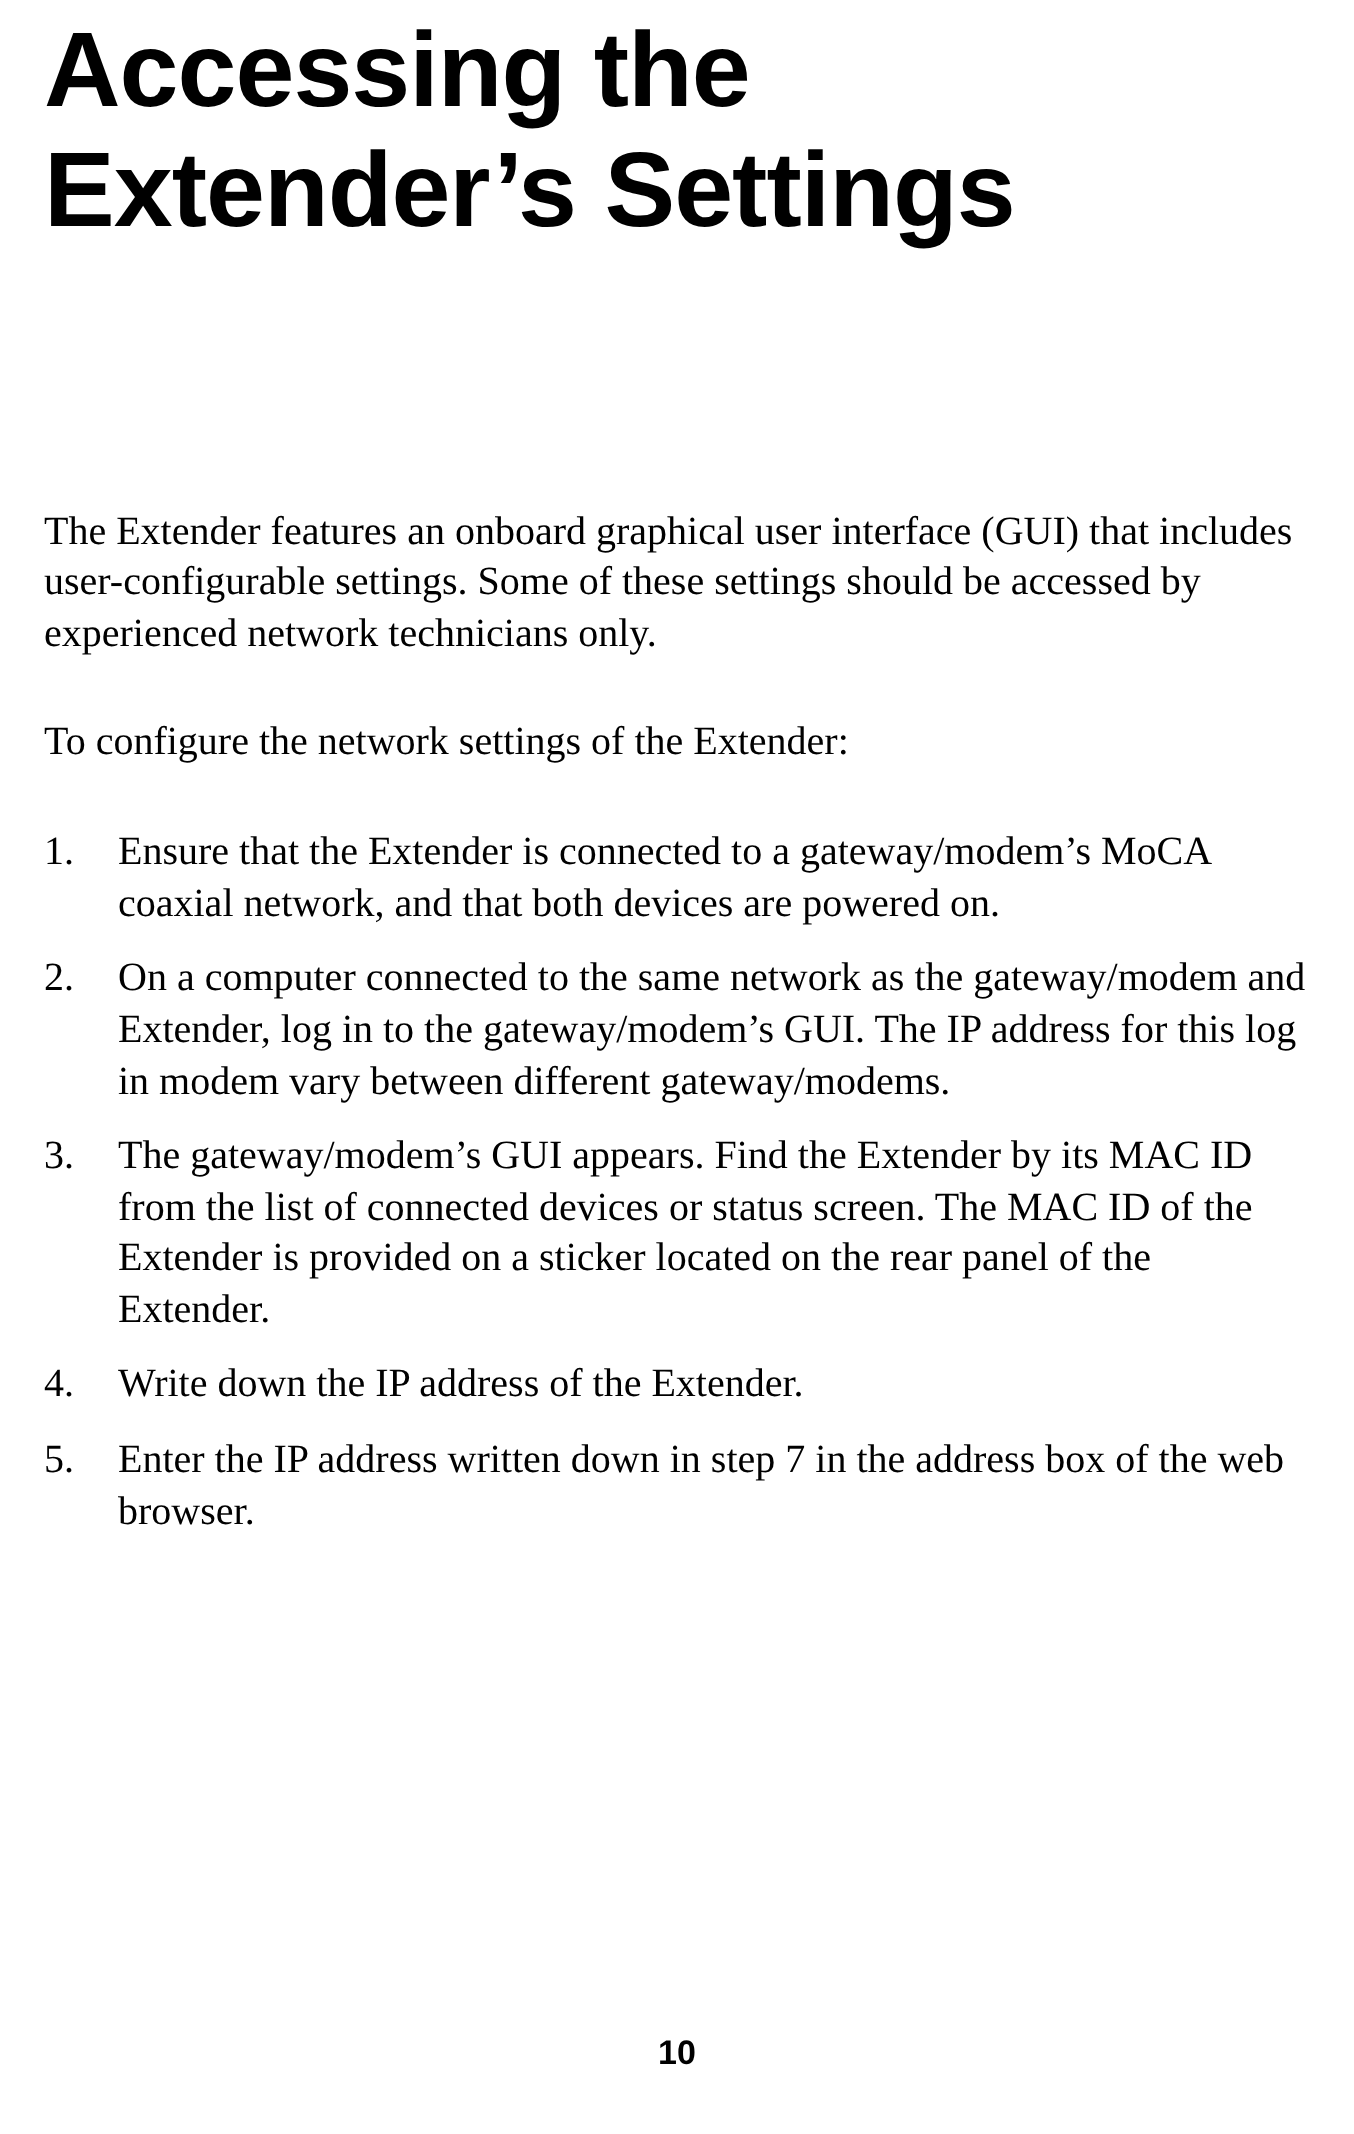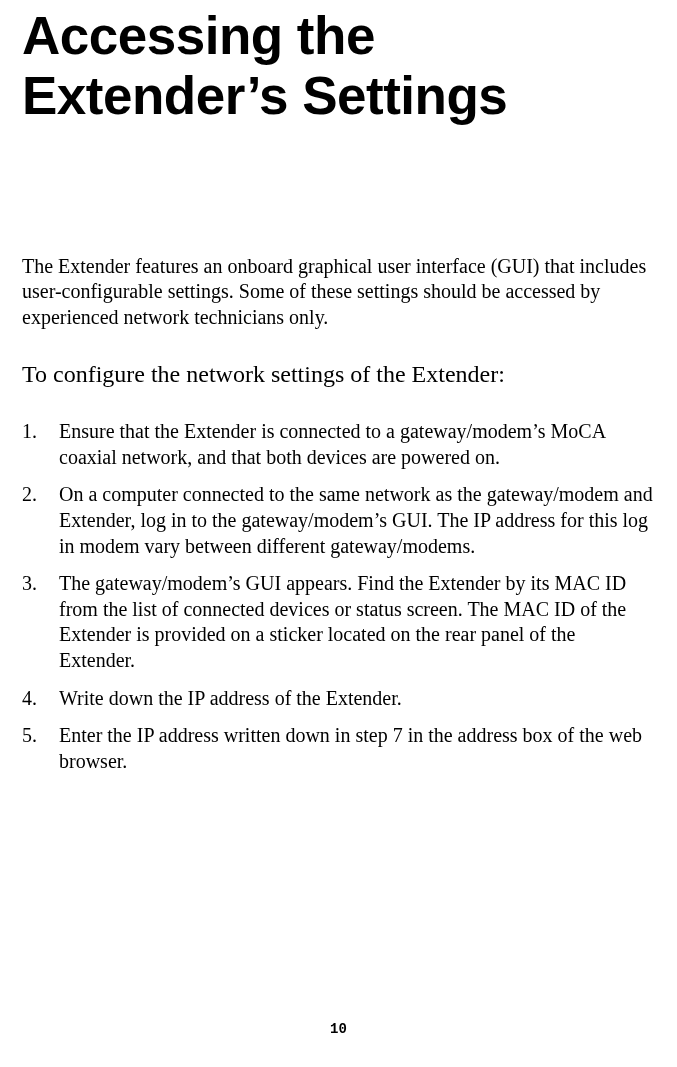--- a/index.html
+++ b/index.html
@@ -19,21 +19,21 @@
       line-height: 1.13;
       letter-spacing: -0.5px;
       margin-bottom: 128px;
     }
     .intro {
       font-size: 20px;
       line-height: 1.28;
       margin-bottom: 28px;
     }
     .lead {
-      font-size: 24px;
+      font-size: 20px;
       line-height: 1.28;
     }
     ol.steps {
       list-style: none;
       counter-reset: step;
       padding: 0;
       margin-top: 30px;
     }
     ol.steps li {
       counter-increment: step;
@@ -48,23 +48,23 @@
       position: absolute;
       left: 0;
       top: 0;
     }
     .page-number {
       position: absolute;
       left: 0;
       right: 0;
       bottom: 30px;
       text-align: center;
-      font-family: Liberation Mono, monospace;
+      font-family: Liberation Sans, sans-serif;
       font-weight: 700;
-      font-size: 14px;
+      font-size: 17px;
     }
   </style>
 </head>
 <body>
 
 <h1 class="title">Accessing the Extender’s Settings</h1>
 
 <p class="intro">The Extender features an onboard graphical user interface (GUI) that includes user-configurable settings. Some of these settings should be accessed by experienced network technicians only.</p>
 
 <p class="lead">To configure the network settings of the Extender:</p>

